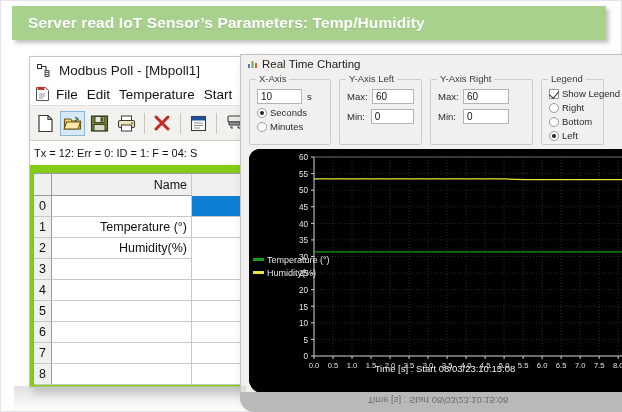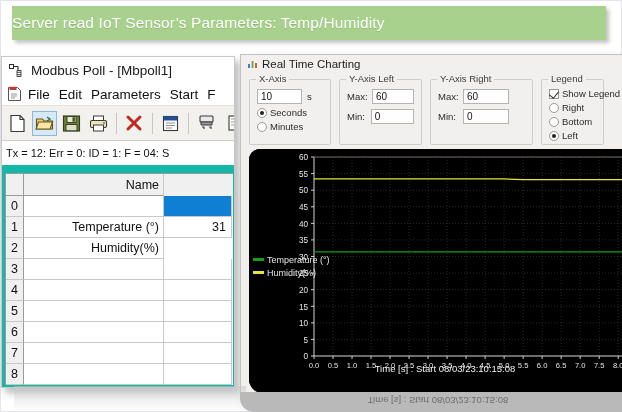--- a/index.html
+++ b/index.html
@@ -9,27 +9,27 @@
   
   #slide{position:absolute;left:0;top:0;width:622px;height:412px;
          background:#ffffff;overflow:hidden;}
   .faint-border{position:absolute;left:0;top:0;width:622px;height:412px;
          border:1px solid #e8e2ef;box-sizing:border-box;pointer-events:none;}
 
   
   #title-banner{position:absolute;left:12px;top:6px;width:594px;height:34px;
       background:#a9d18e;box-shadow:3px 3px 4px rgba(120,120,120,.45);
       display:flex;align-items:center;}
-  #title-banner .t{color:#ffffff;font-size:15.5px;font-weight:normal;
-      letter-spacing:.1px;white-space:nowrap;
+  #title-banner .t{color:#ffffff;font-size:15.5px;font-weight:bold;
+      letter-spacing:.1px;margin-left:16px;white-space:nowrap;
       text-shadow:0 1px 0 rgba(0,0,0,.12);}
 
   
-  #mbwin{position:absolute;left:1px;top:56px;width:232px;height:330px;
-      background:#14b8a6;border:1px solid #c9c9c9;
+  #mbwin{position:absolute;left:29px;top:56px;width:232px;height:330px;
+      background:#84cc16;border:1px solid #c9c9c9;
       box-shadow:4px 5px 7px rgba(90,90,90,.40);overflow:hidden;}
   #mb-titlebar{height:26px;display:flex;align-items:center;padding-left:6px;
       background:#ffffff;}
   #mb-titlebar .ttxt{font-size:13.5px;color:#1a1a1a;margin-left:6px;white-space:nowrap;}
   .mbicon{width:17px;height:17px;position:relative;flex:0 0 auto;}
 
   #mb-menubar{height:22px;display:flex;align-items:center;padding-left:5px;
       background:#ffffff;white-space:nowrap;overflow:hidden;}
   #mb-menubar .mi{font-size:13.5px;color:#111;margin-right:9px;}
   #mb-menubar .docicon{width:15px;height:16px;margin-right:6px;position:relative;flex:0 0 auto;}
@@ -142,21 +142,21 @@
     <div id="mb-menubar">
       <span class="docicon">
         <svg width="15" height="16" viewBox="0 0 15 16">
           <path d="M1.5 1.5 h9 l3 3 v10 h-12 z" fill="#fff" stroke="#555" stroke-width="1"></path>
           <rect x="2.5" y="0.8" width="7" height="3.2" fill="#c13c2e"></rect>
           <path d="M4 8 h6 M4 10 h6 M4 12 h4" stroke="#888" stroke-width="0.9"></path>
         </svg>
       </span>
       <span class="mi">File</span>
       <span class="mi">Edit</span>
-      <span class="mi">Parameters</span>
+      <span class="mi">Temperature</span>
       <span class="mi">Start</span>
       <span class="mi">F</span>
     </div>
 
     <div id="mb-toolbar">
       <div class="tbtn">
         <svg width="19" height="19" viewBox="0 0 19 19">
           <path d="M3 1.5 h9 l4 4 v12 h-13 z" fill="#fff" stroke="#3a3a3a" stroke-width="1.2"></path>
           <path d="M12 1.5 v4 h4" fill="none" stroke="#3a3a3a" stroke-width="1.2"></path>
         </svg>

